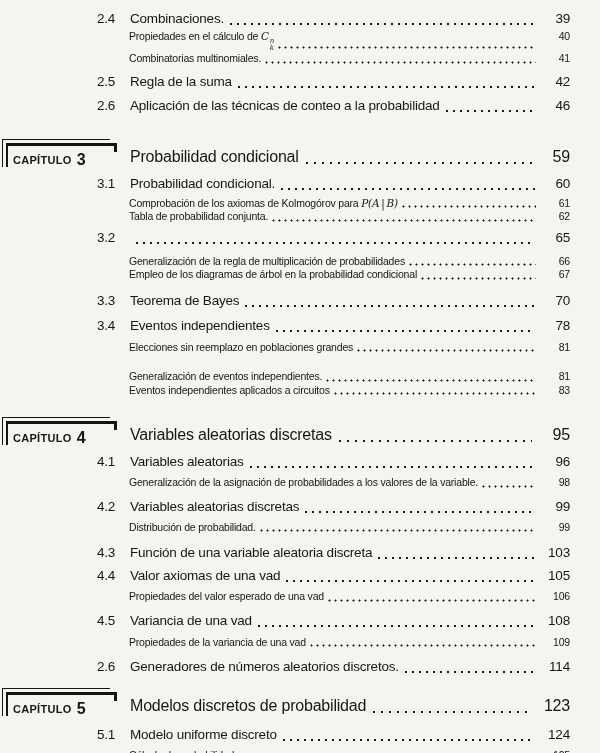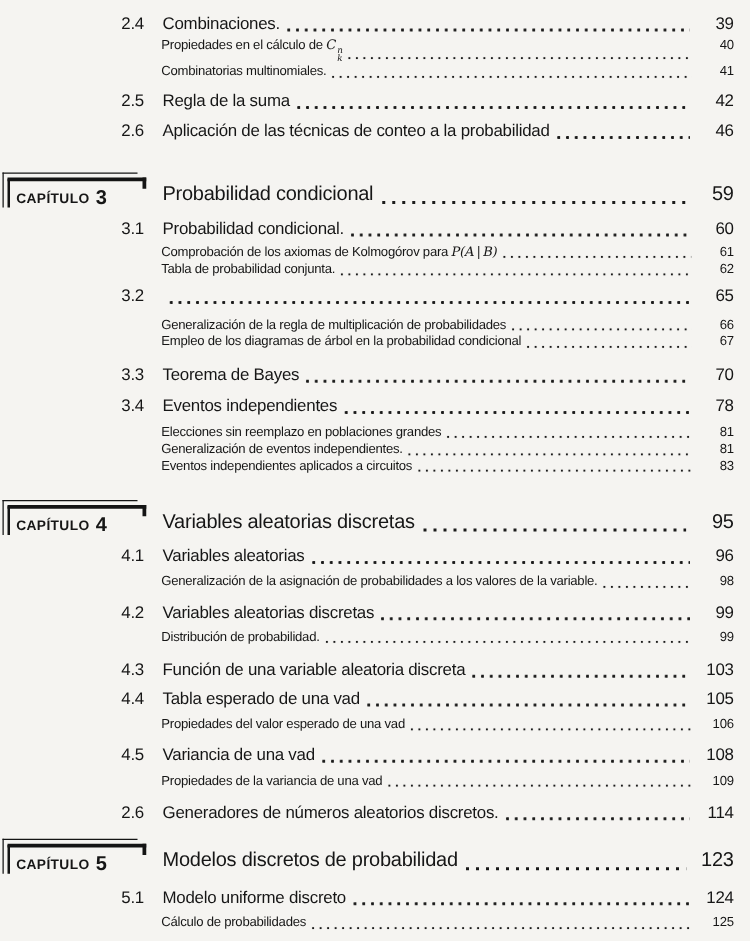--- a/index.html
+++ b/index.html
@@ -3,21 +3,21 @@
 <meta charset="utf-8">
 <style>
   html,body{margin:0;padding:0;background:#e9e8e5;}
   .page{
     position:relative;
     width:600px;height:753px;
     box-sizing:border-box;
     background:#f5f4f1;
     color:#161616;
     font-family:"Liberation Sans","DejaVu Sans",sans-serif;
-    padding:9px 13px 0 0;
+    padding:9px 30px 0 0;
     overflow:hidden;
     letter-spacing:-0.2px;
   }
   .row{display:flex;align-items:baseline;}
   .row.section{margin-left:97px;font-size:13.5px;line-height:18px;}
   .row.sub{margin-left:129px;font-size:10.5px;line-height:13.5px;}
   .row.chapter{margin-left:130px;font-size:16px;line-height:24px;height:30px;padding-top:6px;box-sizing:border-box;position:relative;}
   .num{flex:none;width:33px;}
   .title{white-space:nowrap;}
   .leader{
@@ -158,21 +158,21 @@
     <span class="leader"></span>
     <span class="pageno">78</span>
   </div>
 
   <div class="row sub" style="margin-top:6px">
     <span class="title">Elecciones sin reemplazo en poblaciones grandes</span>
     <span class="leader"></span>
     <span class="pageno">81</span>
   </div>
 
-  <div class="row sub" style="margin-top:0px">
+  <div class="row sub" style="margin-top:16px">
     <span class="title">Generalización de eventos independientes.</span>
     <span class="leader"></span>
     <span class="pageno">81</span>
   </div>
 
   <div class="row sub" style="margin-top:0px">
     <span class="title">Eventos independientes aplicados a circuitos</span>
     <span class="leader"></span>
     <span class="pageno">83</span>
   </div>
@@ -221,21 +221,21 @@
 
   <div class="row section" style="margin-top:10px">
     <span class="num">4.3</span>
     <span class="title">Función de una variable aleatoria discreta</span>
     <span class="leader"></span>
     <span class="pageno">103</span>
   </div>
 
   <div class="row section" style="margin-top:5px">
     <span class="num">4.4</span>
-    <span class="title">Tabla esperado de una vad</span>
+    <span class="title">Valor axiomas de una vad</span>
     <span class="leader"></span>
     <span class="pageno">105</span>
   </div>
 
   <div class="row sub" style="margin-top:5px">
     <span class="title">Propiedades del valor esperado de una vad</span>
     <span class="leader"></span>
     <span class="pageno">106</span>
   </div>
 

